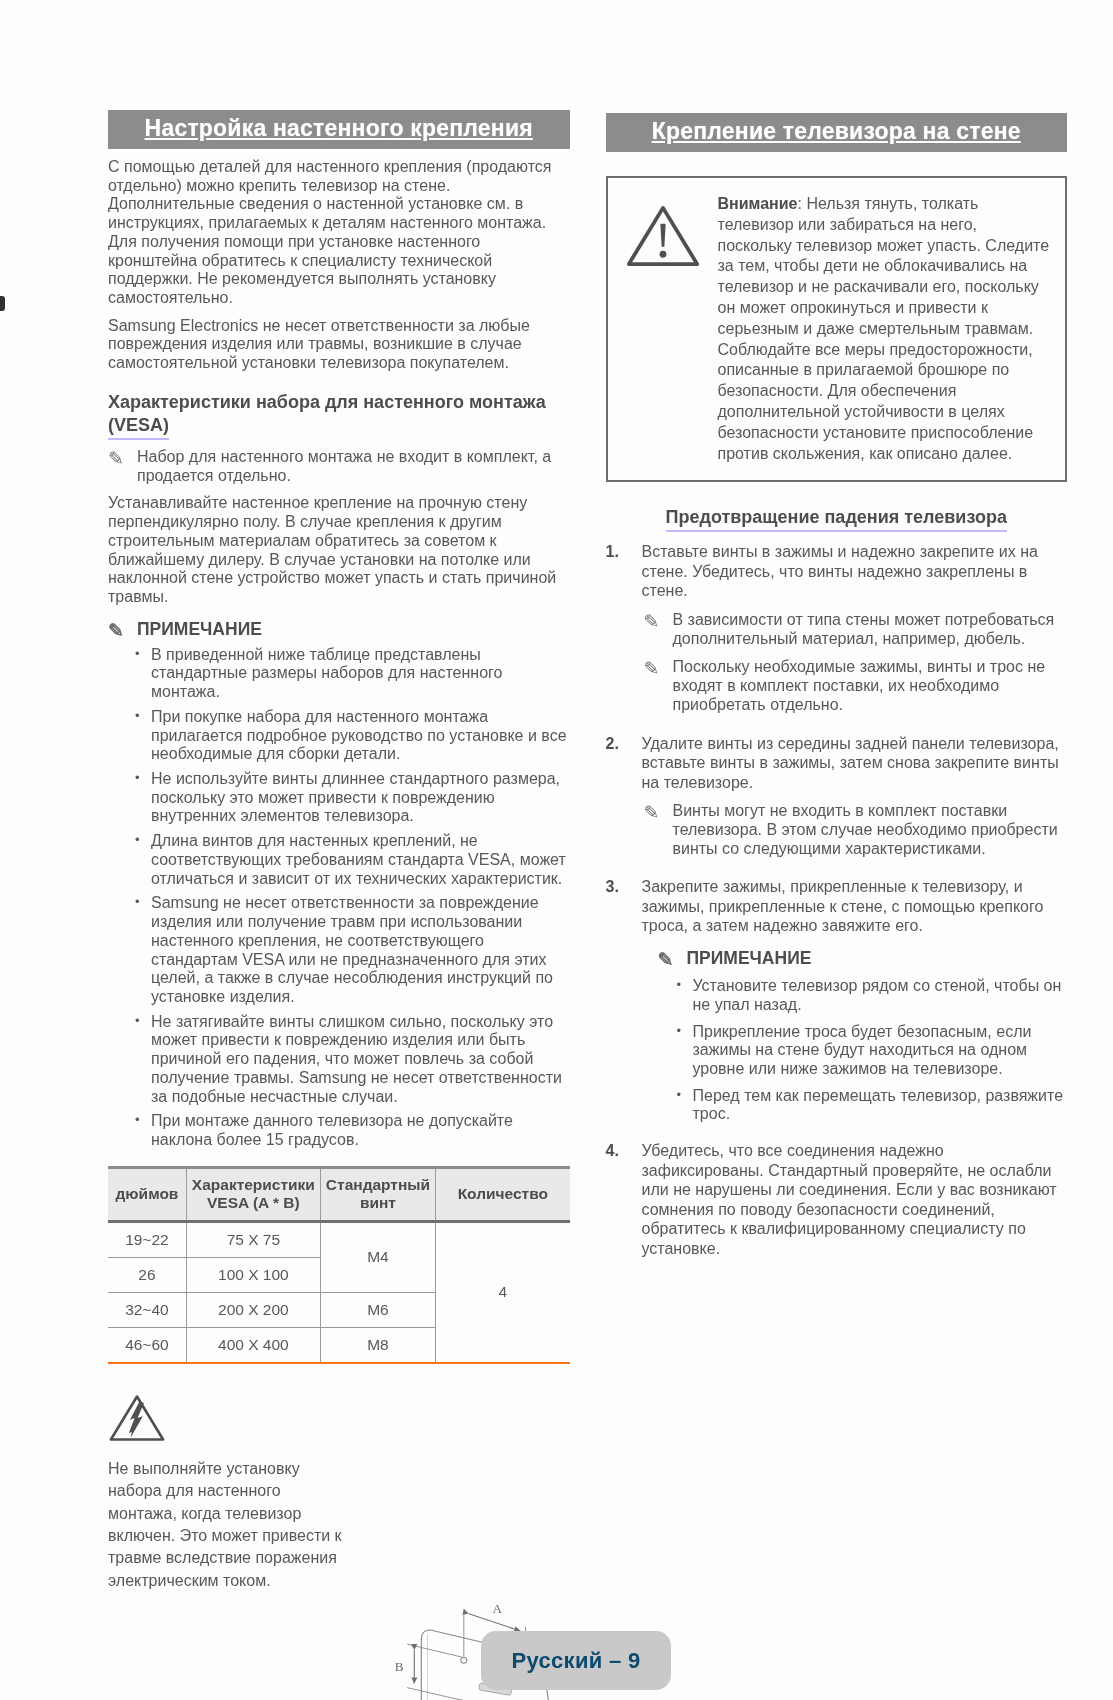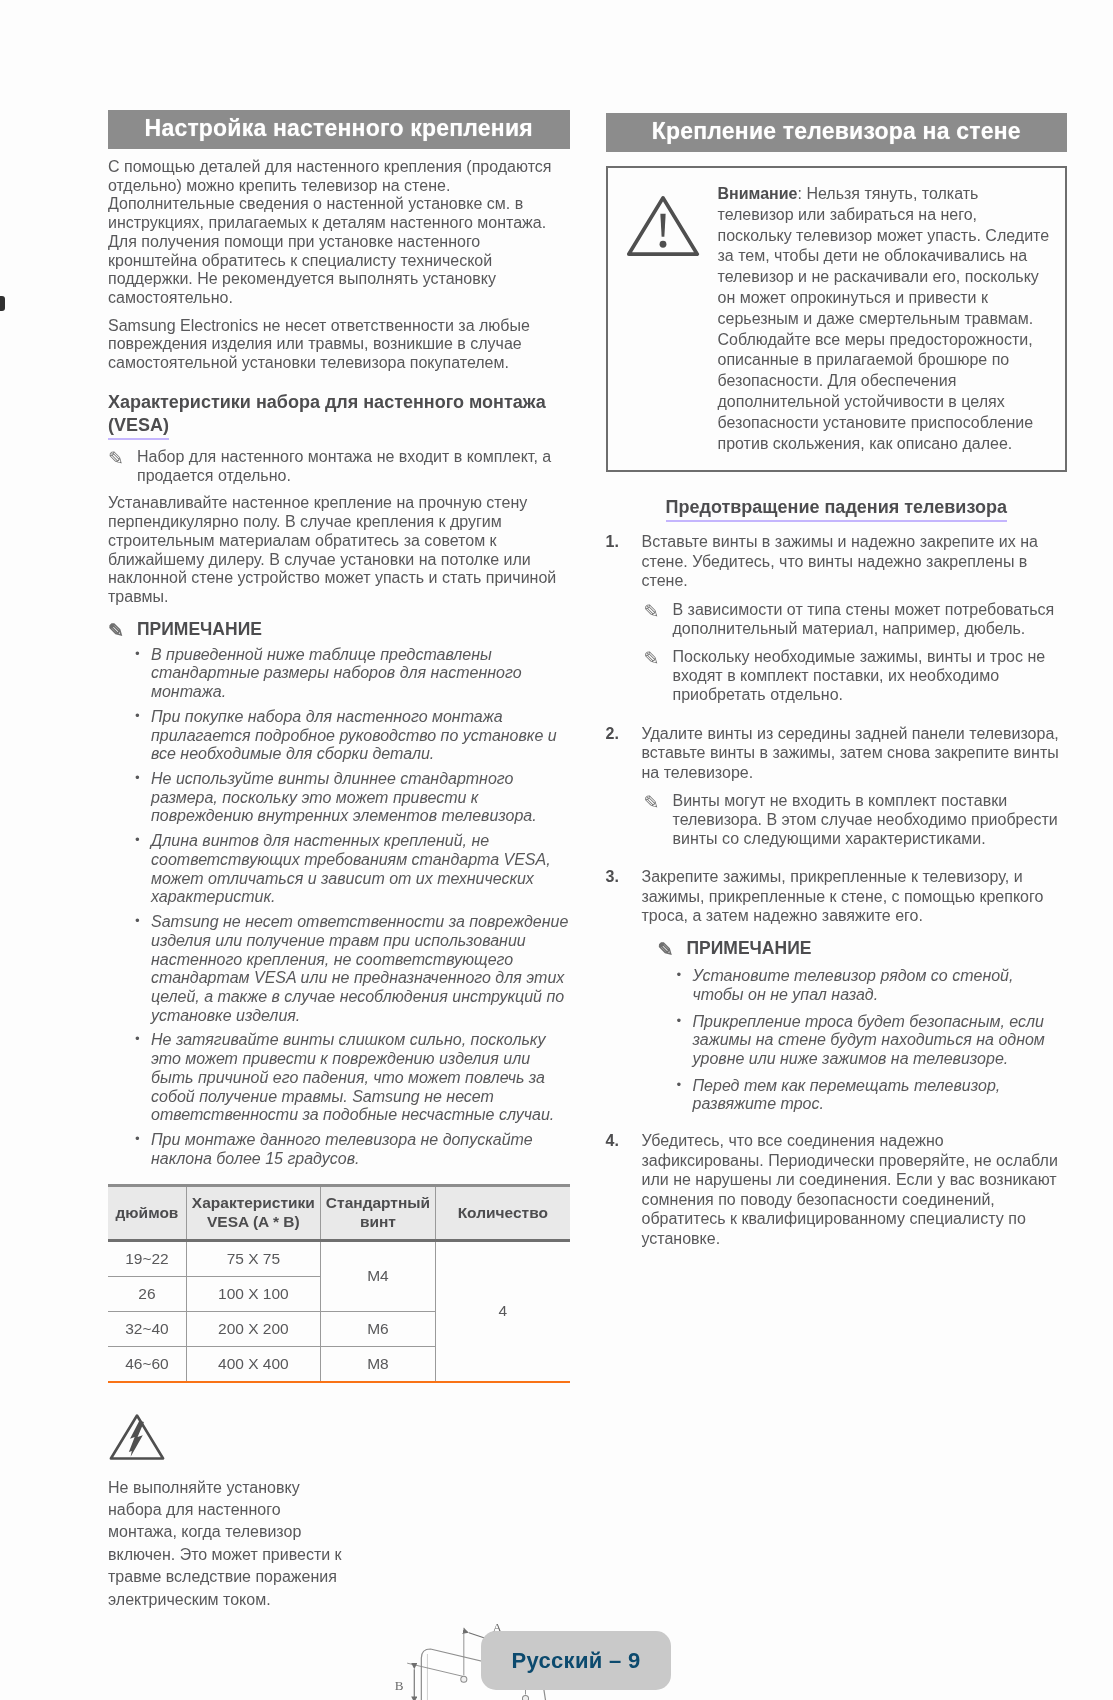--- a/index.html
+++ b/index.html
@@ -12,53 +12,54 @@
   .page { position:absolute; inset:0; padding:110px 46px 0 108px; box-sizing:border-box; }
   .cols { display:flex; gap:36px; }
   .col { flex:1 1 0; min-width:0; }
   .col-right { padding-top:3px; }
 
   .bar {
     background:#8c8c8c; color:#ffffff;
     font-size:23px; font-weight:bold; text-align:center;
     padding:5px 2px 7px; letter-spacing:.2px;
     text-shadow:0 0 1px rgba(255,255,255,.6);
+    text-decoration:underline;
   }
 
   p.body { font-size:16px; line-height:1.17; margin:9px 0; }
 
   .sec-h { font-size:18px; font-weight:bold; color:#4d4d4f; margin:18px 0 8px; line-height:1.28; }
   .underline { display:inline-block; border-bottom:2px solid #c4b5fd; padding-bottom:1px; }
 
   .note { display:flex; gap:7px; margin:8px 0; }
   .pencil { flex:0 0 22px; font-size:19px; color:#6f6f6f; line-height:1; transform:translateY(1px); }
   .ntext { font-size:16px; line-height:1.17; }
 
   .note-h { display:flex; gap:7px; align-items:center; font-weight:bold; font-size:17.5px; color:#4d4d4f; margin:12px 0 6px; }
 
-  ul.bullets { list-style:none; margin:4px 0 4px 26px; padding:0;font-style:italic; }
+  ul.bullets { list-style:none; margin:4px 0 4px 26px; padding:0; }
   ul.bullets li { position:relative; padding-left:17px; font-size:16px; line-height:1.17; margin:6px 0; }
   ul.bullets li::before { content:"•"; position:absolute; left:1px; top:0; font-size:13px; color:#58585a; }
 
   table.vesa { width:100%; border-collapse:collapse; text-align:center; font-size:15.5px; margin-top:16px; border-bottom:2px solid #f97316; }
   table.vesa th {
     font-weight:bold; color:#4d4d4f; background:#e9e9e9;
     padding:7px 4px; line-height:1.2;
     border-top:3px solid #8d8d8d; border-bottom:3px solid #6f6f6f;
   }
   table.vesa td { padding:8px 4px; border-top:1.5px solid #9a9a9a; }
   table.vesa th:nth-child(n+2), table.vesa td:nth-child(n+2) { border-left:1.5px solid #9a9a9a; }
   .c-inch { width:17%; } .c-vesa { width:29%; } .c-screw { width:25%; } .c-qty { width:29%; }
 
   .shock { display:flex; gap:6px; margin-top:20px; align-items:flex-start;flex-direction:column; }
   .shock .icon-wrap { flex:0 0 60px; padding-top:8px; }
   .shock .stext { width:244px; font-size:16px; line-height:1.4; }
   .shock .diag { flex:0 0 180px; margin-left:auto; }
 
-  .caution-box { border:2px solid #6e6e6e; display:flex; gap:12px; padding:16px 10px 16px 12px; margin-top:14px; background:#fdfdfd; }
+  .caution-box { border:2px solid #6e6e6e; display:flex; gap:12px; padding:16px 10px 16px 12px; margin-top:24px; background:#fdfdfd; }
   .caution-box .icon-wrap { flex:0 0 86px; display:flex; justify-content:center; padding-top:8px; }
   .caution-box .ctext { font-size:16px; line-height:1.3; padding-right:2px; }
   .caution-box b { color:#4d4d4f; }
 
   .col-right .sec-h { margin-top:24px; margin-bottom:10px;text-align:center; }
 
   .steps { }
   .step { display:flex; gap:8px; margin:9px 0; }
   .step .num { flex:0 0 28px; font-weight:bold; color:#4d4d4f; font-size:16px; line-height:1.22; }
   .step .stext { flex:1; font-size:16px; line-height:1.22; }
@@ -248,21 +249,21 @@
               <li>Установите телевизор рядом со стеной, чтобы он не упал назад.</li>
               <li>Прикрепление троса будет безопасным, если зажимы на стене будут находиться на одном уровне или ниже зажимов на телевизоре.</li>
               <li>Перед тем как перемещать телевизор, развяжите трос.</li>
             </ul>
           </div>
         </div>
 
         <div class="step">
           <div class="num">4.</div>
           <div class="stext">
-            <div>Убедитесь, что все соединения надежно зафиксированы. Периодически проверяйте, не ослабли или не нарушены ли соединения. Если у вас возникают сомнения по поводу безопасности соединений, обратитесь к квалифицированному специалисту по установке.</div>
+            <div>Убедитесь, что все соединения надежно зафиксированы. Стандартный проверяйте, не ослабли или не нарушены ли соединения. Если у вас возникают сомнения по поводу безопасности соединений, обратитесь к квалифицированному специалисту по установке.</div>
           </div>
         </div>
 
       </div>
     </div>
   </div>
 
   <div class="footer">Русский – 9</div>
 </div>
 

